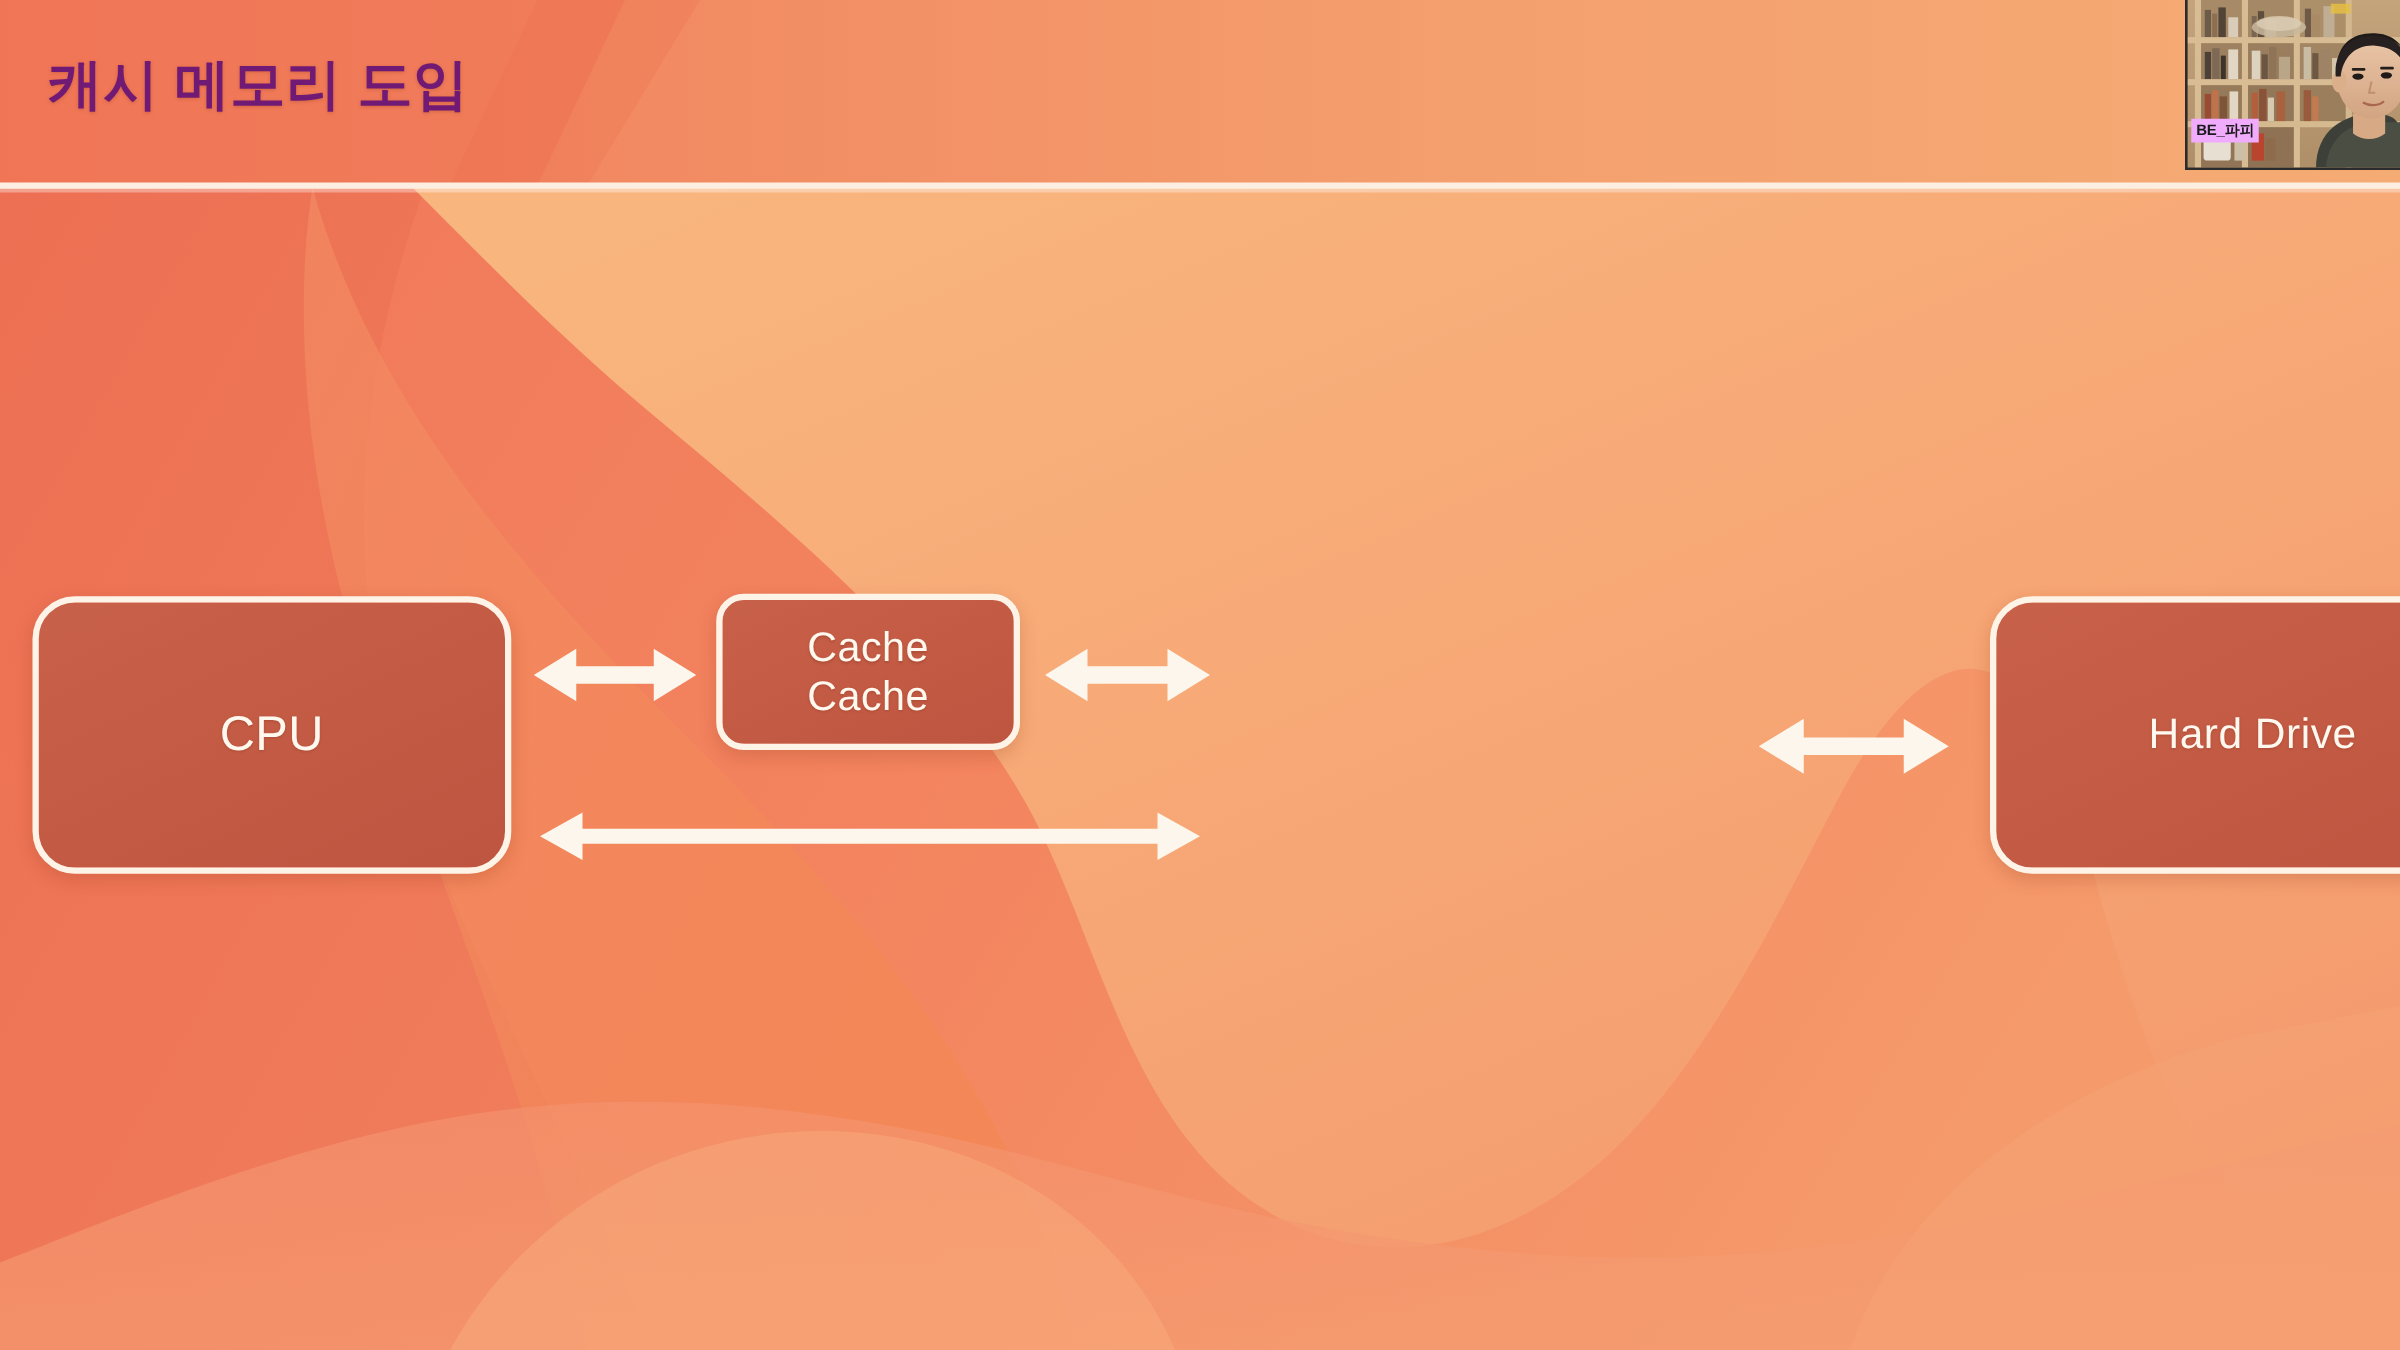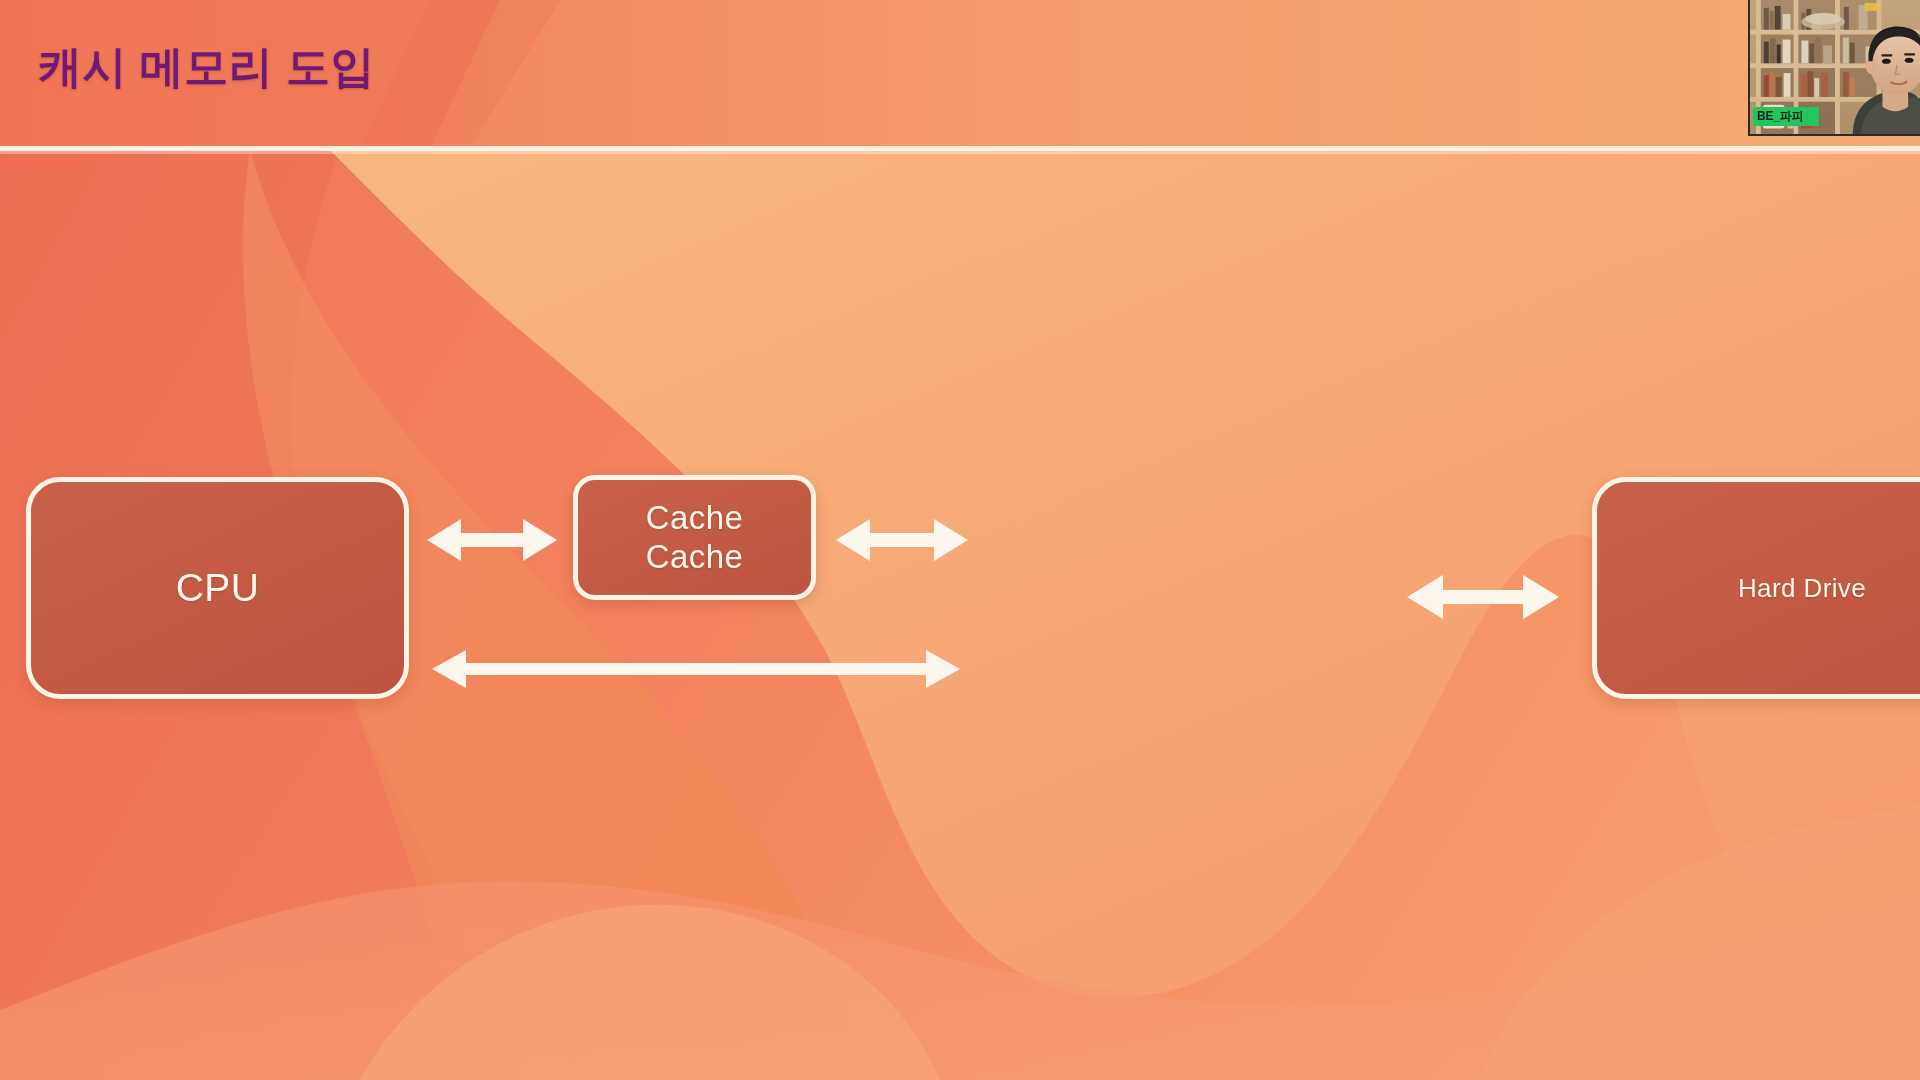--- a/index.html
+++ b/index.html
@@ -80,21 +80,21 @@
     text-shadow: 0 1px 2px rgba(120,45,20,0.30);
     padding: 0 8px;
   }
 
   #node-cpu        { left: 26px;   top: 477px; width: 383px; height: 222px; border-radius: 34px; }
   #node-cache      { left: 573px;  top: 475px; width: 243px; height: 125px; border-radius: 22px; }
   #node-ram        { left: 983px;  top: 477px; width: 384px; height: 222px; border-radius: 34px; }
   #node-harddrive  { left: 1592px; top: 477px; width: 420px; height: 222px; border-radius: 34px; }
 
   #node-cache .node-label { font-size: 33px; }
-  #node-harddrive .node-label { font-size: 26px; }
+  #node-harddrive .node-label { font-size: 34px; }
 
   .arrow {
     position: absolute;
   }
   .arrow svg { display:block; overflow: visible; }
 
   
   .webcam {
     position: absolute;
     left: 1748px;
@@ -104,27 +104,27 @@
     overflow: hidden;
     border-left: 2px solid #2b2b2b;
     border-bottom: 2px solid #2b2b2b;
     box-sizing: border-box;
     background: #7a6149;
   }
   .webcam-svg { position:absolute; inset:0; }
   .webcam-name {
     position: absolute;
     left: 3px;
-    bottom: 8px;
-    background: #22c55e;
+    bottom: 20px;
+    background: #f0abfc;
     color: #1a1a1a;
     font-size: 12px;
     font-weight: bold;
     line-height: 1;
-    padding: 3px 16px 4px 4px;
+    padding: 3px 4px 4px 4px;
     letter-spacing: -0.2px;
     white-space: nowrap;
   }
 </style>
 </head>
 <body>
 
 <div id="slide">
 
   <svg class="bg-layer" viewBox="0 0 1920 1080" preserveAspectRatio="none">

